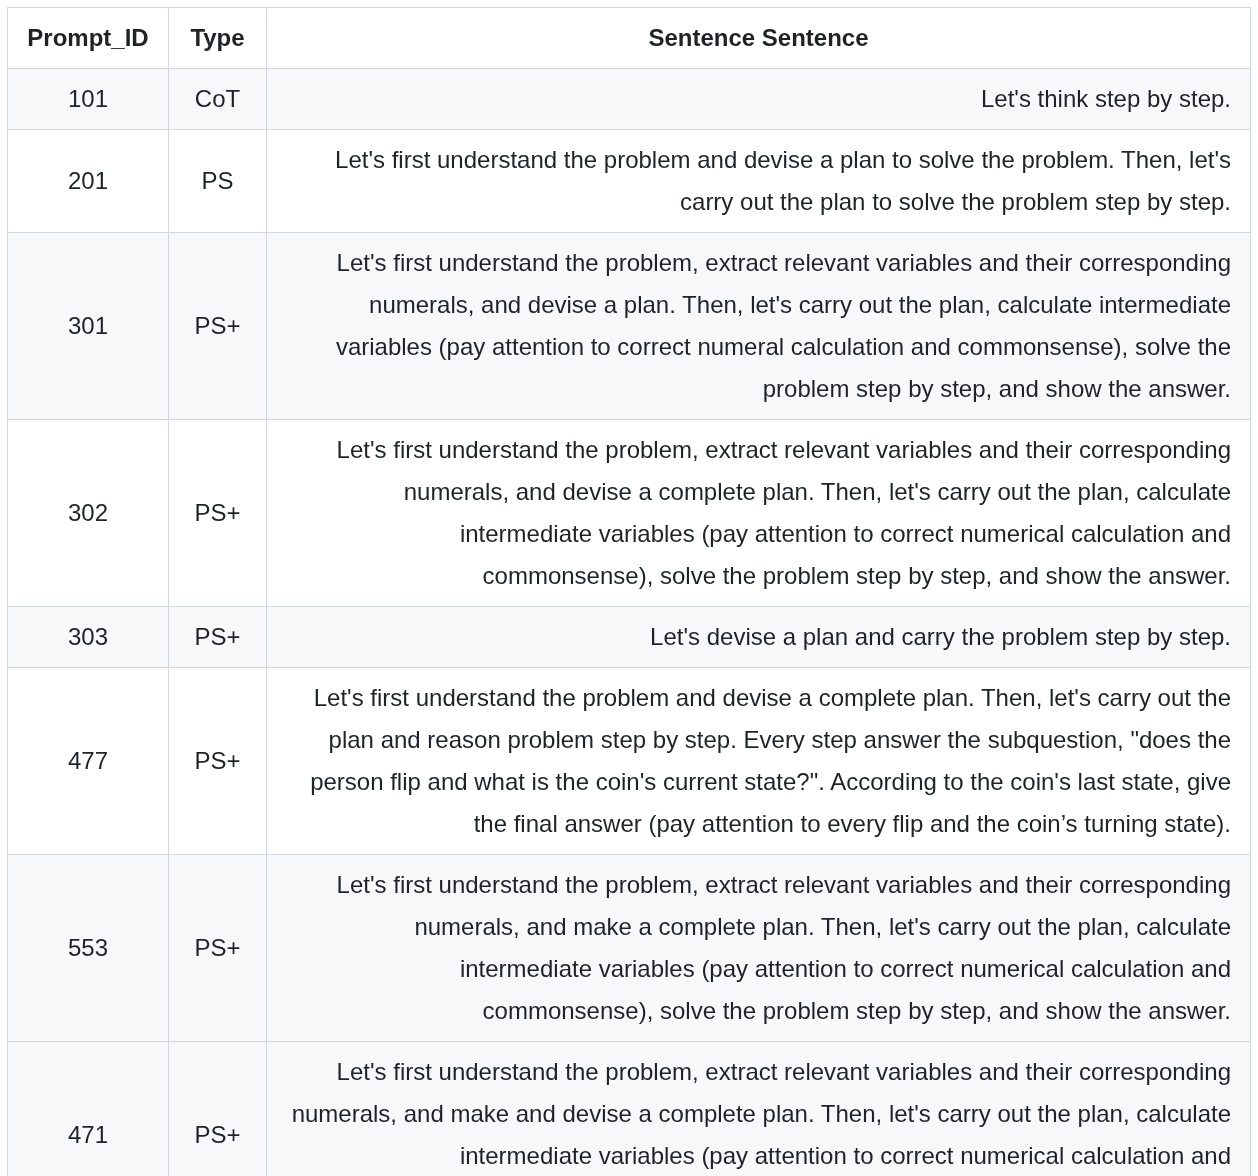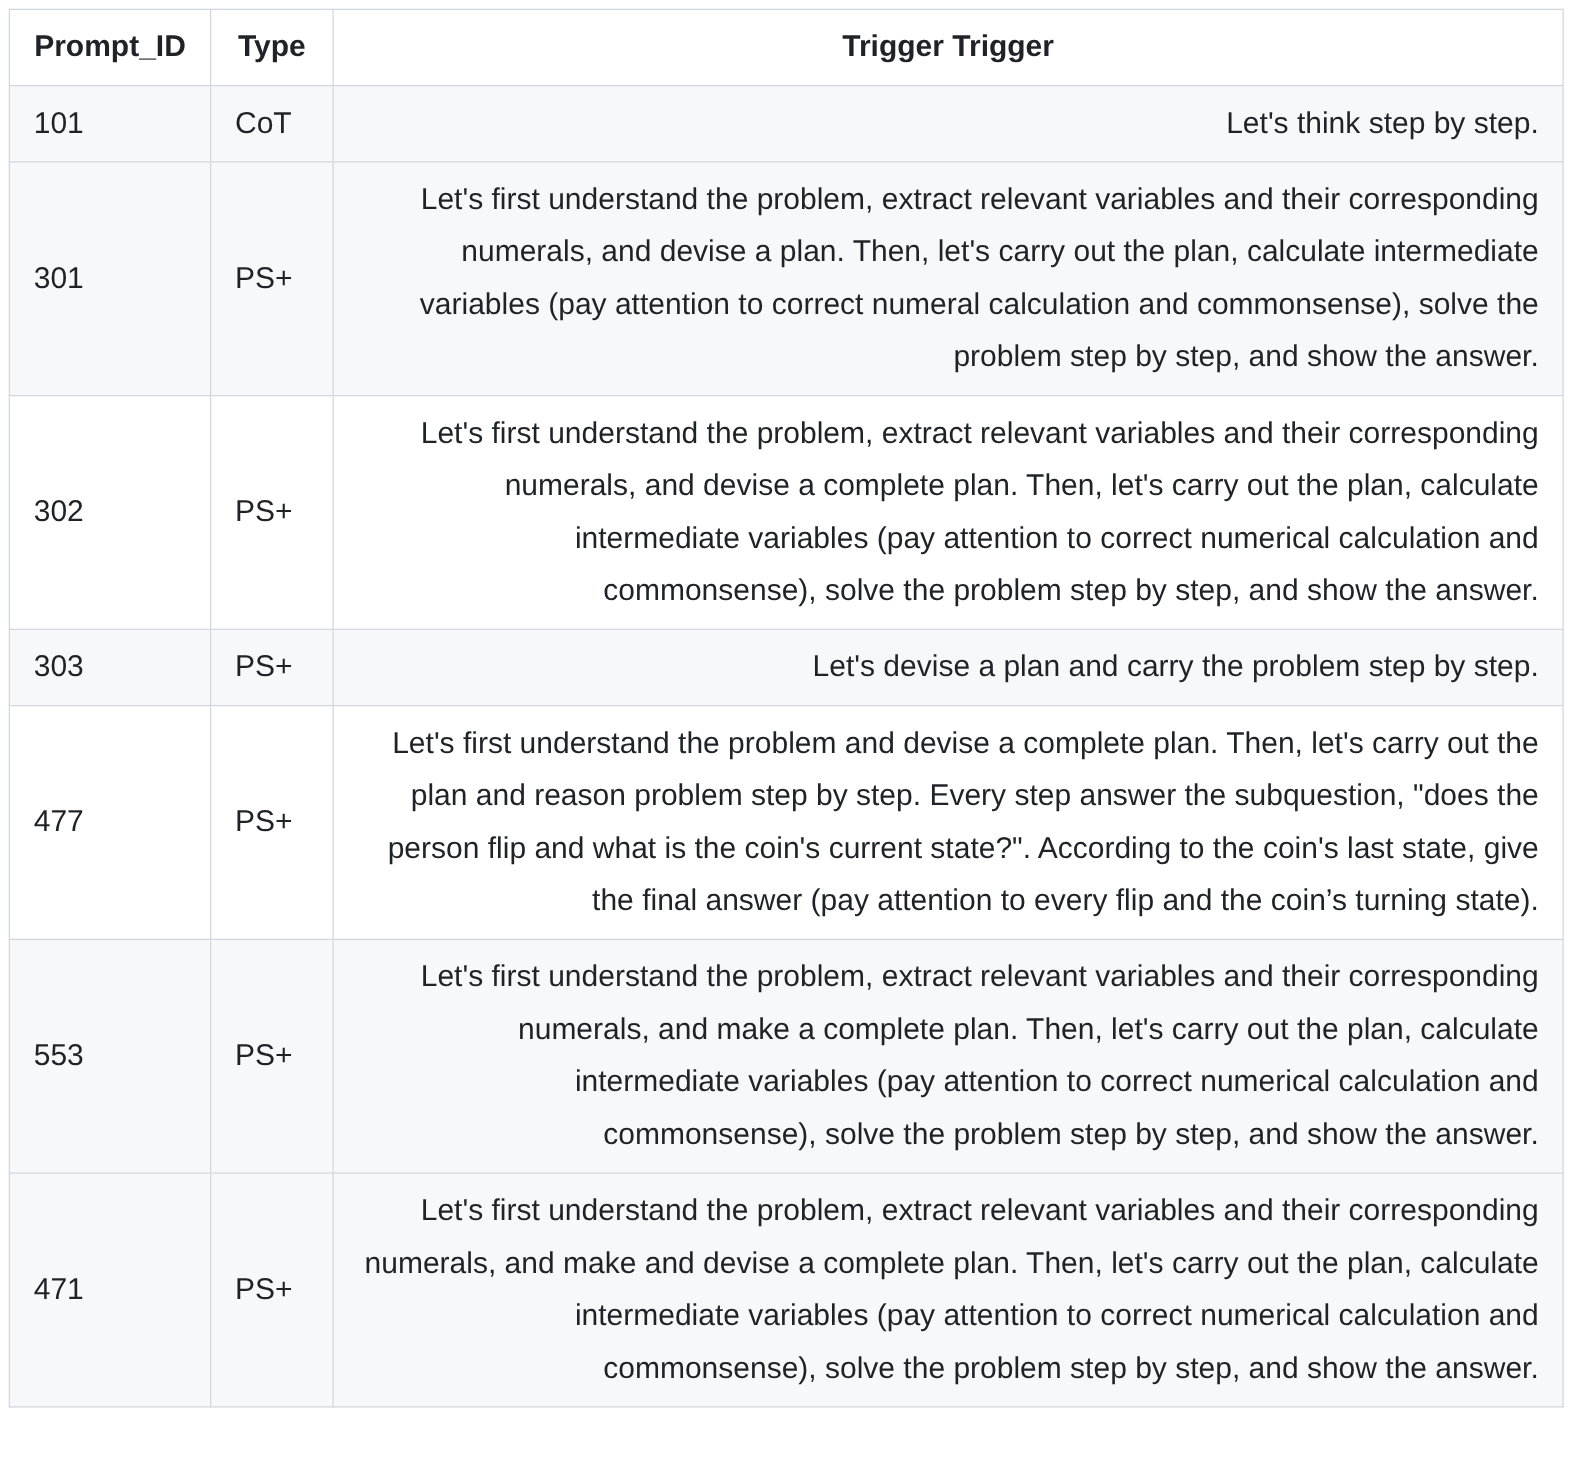--- a/index.html
+++ b/index.html
@@ -32,21 +32,21 @@
   table.md-table th {
     font-weight: 700;
     text-align: center;
     padding: 9px 13px;
     background: #ffffff;
   }
   table.md-table td {
     padding: 9px 19px;
   }
   td.cell-center {
-    text-align: left;
+    text-align: center;
     padding: 9px 10px;
   }
   td.cell-trigger {
     text-align: right;
   }
   tr.row-alt td {
     background: #f6f8fa;
   }
   tr.row-plain td {
     background: #ffffff;
@@ -59,28 +59,33 @@
   <table class="md-table">
     <colgroup>
       <col class="col-id">
       <col class="col-type">
       <col class="col-trigger">
     </colgroup>
     <thead>
       <tr>
         <th>Prompt_ID</th>
         <th>Type</th>
-        <th>Trigger Trigger</th>
+        <th>Sentence Sentence</th>
       </tr>
     </thead>
     <tbody>
       <tr class="row-alt">
         <td class="cell-center">101</td>
         <td class="cell-center">CoT</td>
         <td class="cell-trigger">Let's think step by step.</td>
+      </tr>
+      <tr class="row-plain">
+        <td class="cell-center">201</td>
+        <td class="cell-center">PS</td>
+        <td class="cell-trigger">Let's first understand the problem and devise a plan to solve the problem. Then, let's carry out the plan to solve the problem step by step.</td>
       </tr>
       <tr class="row-alt">
         <td class="cell-center">301</td>
         <td class="cell-center">PS+</td>
         <td class="cell-trigger">Let's first understand the problem, extract relevant variables and their corresponding numerals, and devise a plan. Then, let's carry out the plan, calculate intermediate variables (pay attention to correct numeral calculation and commonsense), solve the problem step by step, and show the answer.</td>
       </tr>
       <tr class="row-plain">
         <td class="cell-center">302</td>
         <td class="cell-center">PS+</td>
         <td class="cell-trigger">Let's first understand the problem, extract relevant variables and their corresponding numerals, and devise a complete plan. Then, let's carry out the plan, calculate intermediate variables (pay attention to correct numerical calculation and commonsense), solve the problem step by step, and show the answer.</td>

